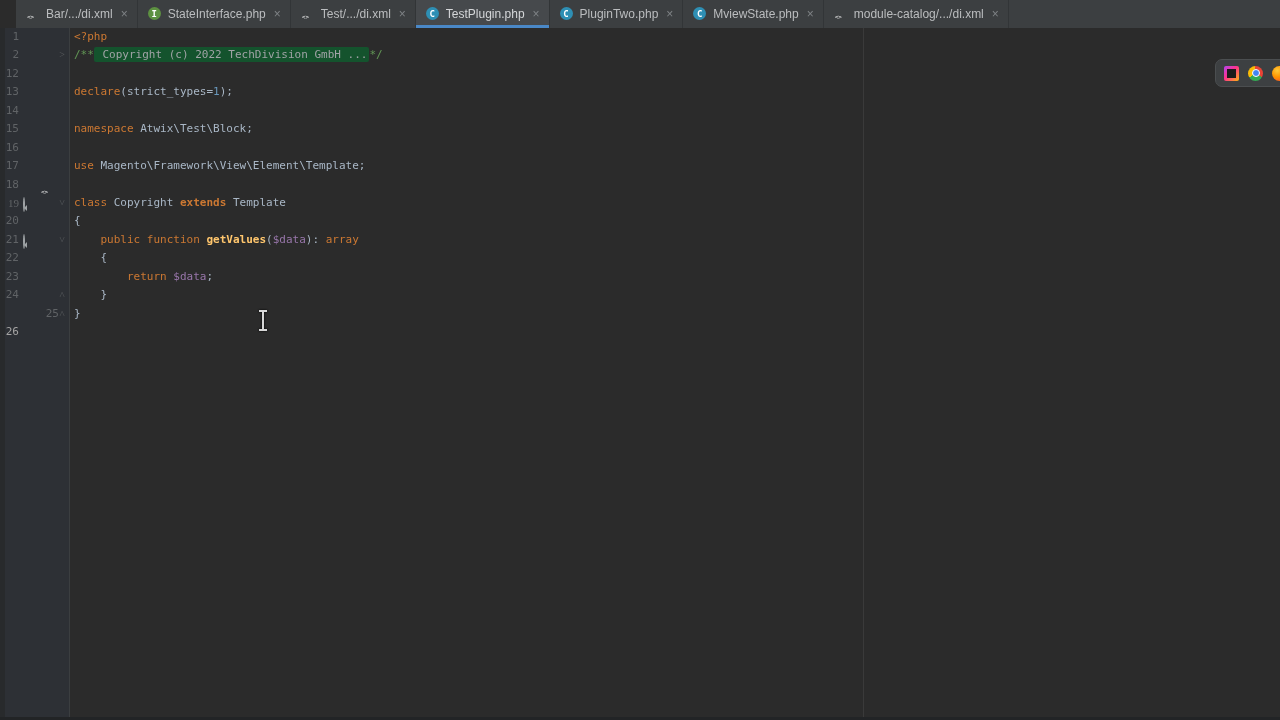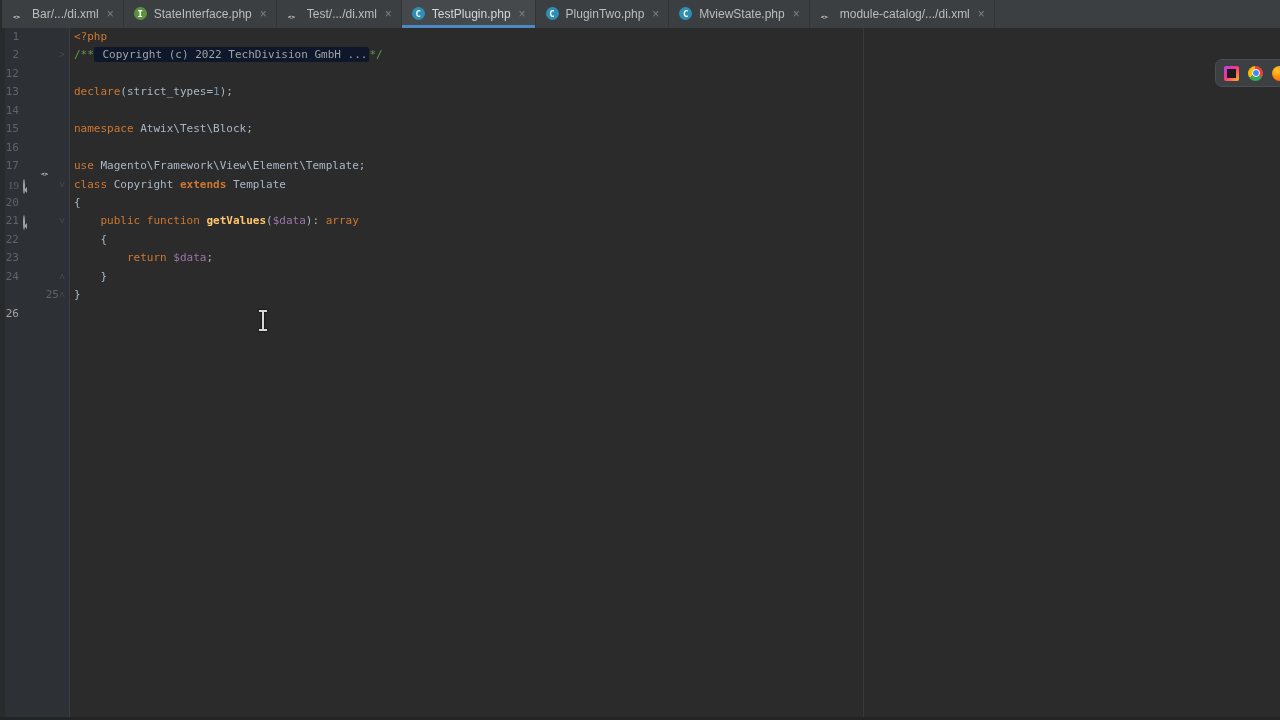--- a/index.html
+++ b/index.html
@@ -1,20 +1,20 @@
 <!DOCTYPE html>
 <html><head>
 <meta charset="utf-8">
 <style>
   html,body{margin:0;padding:0;background:#2b2b2b;width:1280px;height:720px;overflow:hidden;
     font-family:"Liberation Sans",sans-serif;}
   #screen{position:relative;width:1280px;height:720px;background:#2b2b2b;overflow:hidden;}
 
   
-  .tabbar{position:absolute;top:0;left:2px;right:0;height:28px;background:#3c3f41;
+  .tabbar{position:absolute;top:0;left:16px;right:0;height:28px;background:#3c3f41;
     border-bottom:6px solid #c2410c;display:flex;align-items:stretch;}
   .tab{display:flex;align-items:center;gap:6px;padding:0 9px 0 10px;position:relative;
     border-right:1px solid #323537;color:#bbbdbf;font-size:12px;cursor:default;}
   .tab.active{background:#46494c;color:#d4d6d8;}
   .tab.active::after{content:"";position:absolute;left:0;right:0;bottom:0;height:3px;background:#4a88c7;}
   .tab .close{color:#7f8386;font-size:12px;margin-left:2px;line-height:1;}
   .ficon{width:14px;height:14px;flex:none;position:relative;}
   .circ{width:13px;height:13px;border-radius:50%;color:#fff;font-size:9px;font-weight:bold;
     display:flex;align-items:center;justify-content:center;font-family:"DejaVu Sans Mono",monospace;}
   .circ.cls{background:#2e8fb4;}
@@ -125,21 +125,21 @@
           <div class="gut">
             <span class="lno" style="color: rgb(96, 99, 102);">1</span>
           </div>
           <span class="txt"><span style="color: rgb(204, 120, 50);">&lt;?php</span></span>
         </div>
         <div class="cline">
           <div class="gut">
             <span class="lno" style="color: rgb(96, 99, 102);">2</span>
             <span class="fold">˃</span>
           </div>
-          <span class="txt"><span style="color: rgb(98, 151, 85);">/**</span><span class="seg-fold" style="color: rgb(160, 163, 166); background: #0f172a;"> Copyright (c) 2022 TechDivision GmbH ...</span><span style="color: rgb(98, 151, 85);">*/</span></span>
+          <span class="txt"><span style="color: rgb(98, 151, 85);">/**</span><span class="seg-fold" style="color: rgb(160, 163, 166); background: #14532d;"> Copyright (c) 2022 TechDivision GmbH ...</span><span style="color: rgb(98, 151, 85);">*/</span></span>
         </div>
         <div class="cline">
           <div class="gut">
             <span class="lno" style="color: rgb(96, 99, 102);">12</span>
           </div>
           <span class="txt"></span>
         </div>
         <div class="cline">
           <div class="gut">
             <span class="lno" style="color: rgb(96, 99, 102);">13</span>
@@ -162,20 +162,26 @@
           <div class="gut">
             <span class="lno" style="color: rgb(96, 99, 102);">16</span>
           </div>
           <span class="txt"></span>
         </div>
         <div class="cline">
           <div class="gut">
             <span class="lno" style="color: rgb(96, 99, 102);">17</span>
           </div>
           <span class="txt"><span style="color: rgb(204, 120, 50);">use </span><span style="color: rgb(169, 183, 198);">Magento\Framework\View\Element\Template;</span></span>
+        </div>
+        <div class="cline">
+          <div class="gut">
+            <span class="lno" style="color: rgb(96, 99, 102);">18</span>
+          </div>
+          <span class="txt"></span>
         </div>
         <div class="cline">
           <div class="gut">
             <span class="lno" style="color: rgb(96, 99, 102); font-family: Liberation Serif, serif;">19</span>
             <span class="gicon" style="left: 23px;"><span class="ovr"></span></span>
             <span class="gicon" style="left: 41px;"><span class="gxml"></span></span>
             <span class="fold">˅</span>
           </div>
           <span class="txt"><span style="color: rgb(204, 120, 50);">class </span><span style="color: rgb(169, 183, 198);">Copyright </span><span style="color: rgb(204, 120, 50); font-weight: bold;">extends </span><span style="color: rgb(169, 183, 198);">Template</span></span>
         </div>

